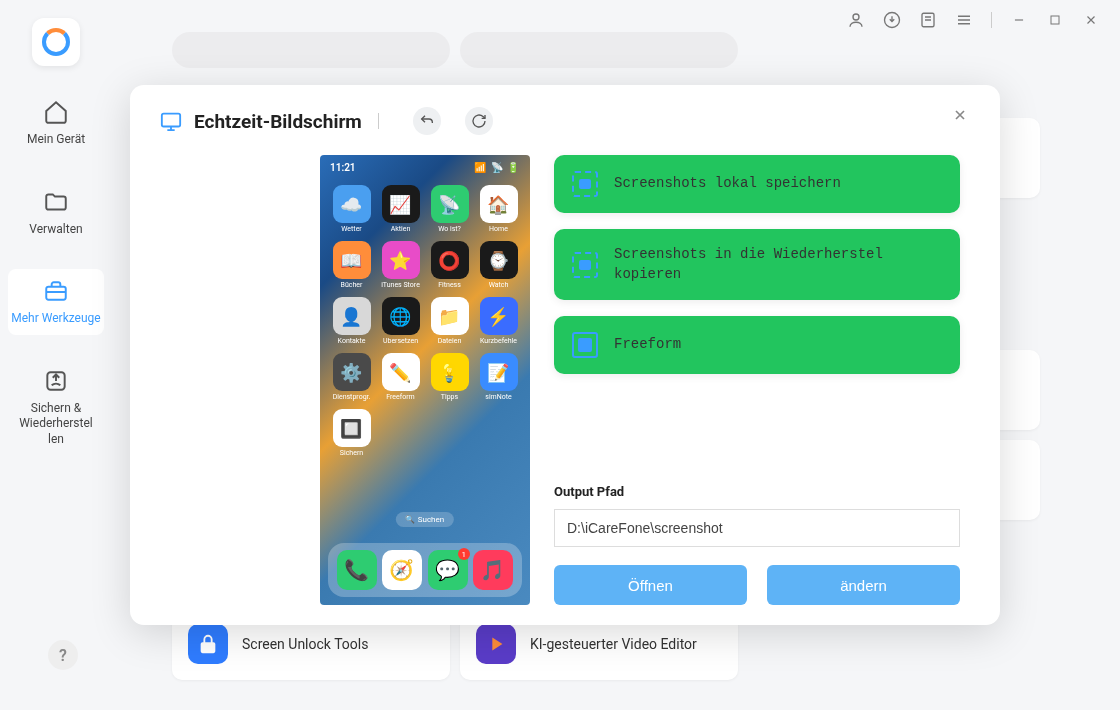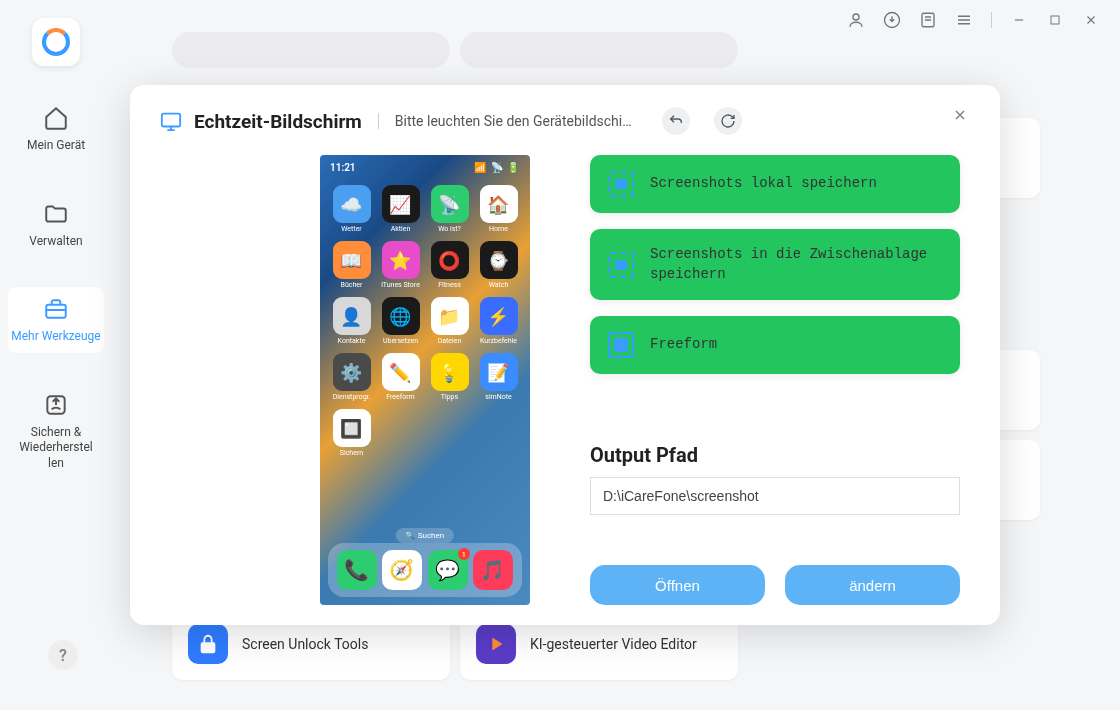--- a/index.html
+++ b/index.html
@@ -7,21 +7,21 @@
 
 
 .titlebar { position: absolute; top: 0; right: 0; height: 40px; display: flex; align-items: center; gap: 18px; padding: 0 20px; }
 .titlebar .tb-icon { width: 18px; height: 18px; display: flex; align-items: center; justify-content: center; color: #777; cursor: pointer; }
 .titlebar .divider { width: 1px; height: 16px; background: #ccc; }
 
 
 .shell { display: flex; height: 710px; padding-top: 10px; }
 
 
-.sidebar { width: 112px; display: flex; flex-direction: column; align-items: center; padding-top: 8px; gap: 30px; }
+.sidebar { width: 112px; display: flex; flex-direction: column; align-items: center; padding-top: 8px; gap: 24px; }
 .logo { width: 48px; height: 48px; border-radius: 12px; background: #fff; box-shadow: 0 2px 6px rgba(0,0,0,0.08); display: flex; align-items: center; justify-content: center; }
 .logo-inner { width: 28px; height: 28px; border-radius: 50%; border: 4px solid #3a9cff; border-top-color: #ff8d3a; position: relative; }
 .nav-item { width: 100%; text-align: center; cursor: pointer; padding: 8px 0; }
 .nav-item.active { background: #fff; border-radius: 8px; margin: 0 8px; width: calc(100% - 16px); }
 .nav-item.active .nav-icon, .nav-item.active .nav-label { color: #3a9cff; }
 .nav-icon { width: 28px; height: 28px; margin: 0 auto 6px; color: #555; display: flex; align-items: center; justify-content: center; }
 .nav-label { font-size: 12px; color: #444; line-height: 1.3; }
 .help-btn { position: absolute; left: 48px; bottom: 40px; width: 30px; height: 30px; border-radius: 50%; background: #eee; color: #888; display: flex; align-items: center; justify-content: center; font-size: 16px; font-weight: 600; cursor: pointer; }
 
 
@@ -37,49 +37,49 @@
 .modal { position: absolute; left: 130px; top: 85px; width: 870px; height: 540px; background: #fff; border-radius: 14px; box-shadow: 0 8px 40px rgba(0,0,0,0.15); padding: 22px 30px; }
 .modal-header { display: flex; align-items: center; gap: 12px; margin-bottom: 20px; }
 .modal-title-icon { width: 22px; height: 22px; color: #3a9cff; }
 .modal-title { font-size: 19px; font-weight: 700; color: #222; }
 .modal-divider { width: 1px; height: 16px; background: #ccc; margin: 0 4px; }
 .modal-subtitle { font-size: 14px; color: #555; }
 .header-actions { display: flex; gap: 24px; margin-left: 18px; }
 .header-action-btn { width: 28px; height: 28px; border-radius: 50%; background: #eef0f2; display: flex; align-items: center; justify-content: center; cursor: pointer; color: #555; }
 .modal-close { position: absolute; top: 22px; right: 28px; width: 20px; height: 20px; color: #888; cursor: pointer; }
 
-.modal-body { display: flex; gap: 60px; }
+.modal-body { display: flex; gap: 24px; }
 
 
 .phone-wrap { flex-shrink: 0; width: 210px; margin-left: 160px; }
 .phone { width: 210px; height: 450px; border-radius: 4px; overflow: hidden; background: linear-gradient(135deg, #2a6db8 0%, #1a4a85 20%, #e8a035 45%, #3a7ab0 65%, #4a8ac0 100%); position: relative; }
 .phone-status { position: absolute; top: 0; left: 0; right: 0; height: 24px; display: flex; align-items: center; justify-content: space-between; padding: 0 10px; color: #fff; font-size: 10px; font-weight: 600; }
 .phone-status-right { display: flex; gap: 4px; align-items: center; }
 .phone-apps { position: absolute; top: 30px; left: 10px; right: 10px; display: grid; grid-template-columns: repeat(4, 1fr); gap: 8px 6px; }
 .app-icon { text-align: center; }
 .app-icon-img { width: 38px; height: 38px; border-radius: 9px; margin: 0 auto; display: flex; align-items: center; justify-content: center; font-size: 18px; }
 .app-icon-label { font-size: 7px; color: #fff; margin-top: 2px; white-space: nowrap; overflow: hidden; text-overflow: ellipsis; }
-.phone-search { position: absolute; bottom: 62px; left: 50%; transform: translateX(-50%); background: rgba(255,255,255,0.2); padding: 3px 10px; border-radius: 10px; font-size: 8px; color: #fff; }
+.phone-search { position: absolute; bottom: 78px; left: 50%; transform: translateX(-50%); background: rgba(255,255,255,0.2); padding: 3px 10px; border-radius: 10px; font-size: 8px; color: #fff; }
 .phone-dock { position: absolute; bottom: 8px; left: 8px; right: 8px; height: 54px; background: rgba(255,255,255,0.25); border-radius: 16px; display: flex; align-items: center; justify-content: space-around; padding: 0 6px; }
 .dock-icon { width: 40px; height: 40px; border-radius: 10px; position: relative; display: flex; align-items: center; justify-content: center; }
 .dock-badge { position: absolute; top: -2px; right: -2px; width: 12px; height: 12px; background: #ff3b30; border-radius: 50%; color: #fff; font-size: 8px; display: flex; align-items: center; justify-content: center; }
 
 
 .right-panel { flex: 1; display: flex; flex-direction: column; gap: 16px; padding-right: 10px; }
 .option-card { background: #22c55e; border-radius: 10px; box-shadow: 0 2px 8px rgba(0,0,0,0.08); padding: 16px 18px; display: flex; align-items: center; gap: 16px; cursor: pointer; font-family: Liberation Mono, monospace; }
 .option-icon { width: 26px; height: 26px; border: 2px dashed #3a9cff; border-radius: 3px; display: flex; align-items: center; justify-content: center; flex-shrink: 0; }
 .option-icon.solid { border-style: solid; }
 .option-icon-inner { width: 12px; height: 10px; background: #3a9cff; border-radius: 2px; }
 .option-label { font-size: 14px; color: #333; line-height: 1.4; }
 
 .output-section { margin-top: auto; }
-.output-label { font-size: 20px; font-weight: 700; color: #222; margin-bottom: 10px; }
+.output-label { font-size: 13px; font-weight: 700; color: #222; margin-bottom: 10px; }
 .output-input { width: 100%; height: 38px; border: 1px solid #ddd; border-radius: 0; padding: 0 12px; font-size: 14px; color: #444; outline: none; }
 .output-buttons { display: flex; gap: 20px; margin-top: 18px; }
-.out-btn { flex: 1; height: 40px; border: none; border-radius: 15px; background: #5eb3f6; color: #fff; font-size: 15px; cursor: pointer; margin-top: 32px; }
+.out-btn { flex: 1; height: 40px; border: none; border-radius: 6px; background: #5eb3f6; color: #fff; font-size: 15px; cursor: pointer; }
 
 svg { display: block; }
 </style>
 </head>
 <body>
 
 <div class="titlebar">
   <div class="tb-icon">
       <svg width="18" height="18" viewBox="0 0 24 24" fill="none" stroke="currentColor" stroke-width="1.8">
         <circle cx="12" cy="8" r="4"></circle>
@@ -201,21 +201,20 @@
 <div class="modal">
   <div class="modal-header">
     <div class="modal-title-icon">
         <svg width="22" height="22" viewBox="0 0 24 24" fill="none" stroke="#3a9cff" stroke-width="2">
           <rect x="2" y="4" width="20" height="14" rx="2"></rect>
           <path d="M8 22h8M12 18v4"></path>
         </svg>
       </div>
     <div class="modal-title">Echtzeit-Bildschirm</div>
     <div class="modal-divider"></div>
-    <div class="modal-subtitle">Bitte leuchten Sie den Gerätebildschi…</div>
     <div class="header-actions">
       <div class="header-action-btn">
           <svg width="16" height="16" viewBox="0 0 24 24" fill="none" stroke="currentColor" stroke-width="2">
             <path d="M9 14L4 9l5-5"></path>
             <path d="M4 9h11a5 5 0 015 5v1"></path>
           </svg>
         </div>
       <div class="header-action-btn">
           <svg width="16" height="16" viewBox="0 0 24 24" fill="none" stroke="currentColor" stroke-width="2">
             <path d="M21 12a9 9 0 11-3-6.7L21 8"></path>
@@ -326,21 +325,21 @@
       <div class="option-card">
         <div class="option-icon">
             <div class="option-icon-inner"></div>
           </div>
         <div class="option-label">Screenshots lokal speichern</div>
       </div>
       <div class="option-card">
         <div class="option-icon">
             <div class="option-icon-inner"></div>
           </div>
-        <div class="option-label">Screenshots in die Zwischenablage speichern</div>
+        <div class="option-label">Screenshots in die Wiederherstel kopieren</div>
       </div>
       <div class="option-card">
         <div class="option-icon solid">
             <div class="option-icon-inner" style="width:14px;height:14px;"></div>
           </div>
         <div class="option-label">Freeform</div>
       </div>
 
       <div class="output-section">
         <div class="output-label">Output Pfad</div>

